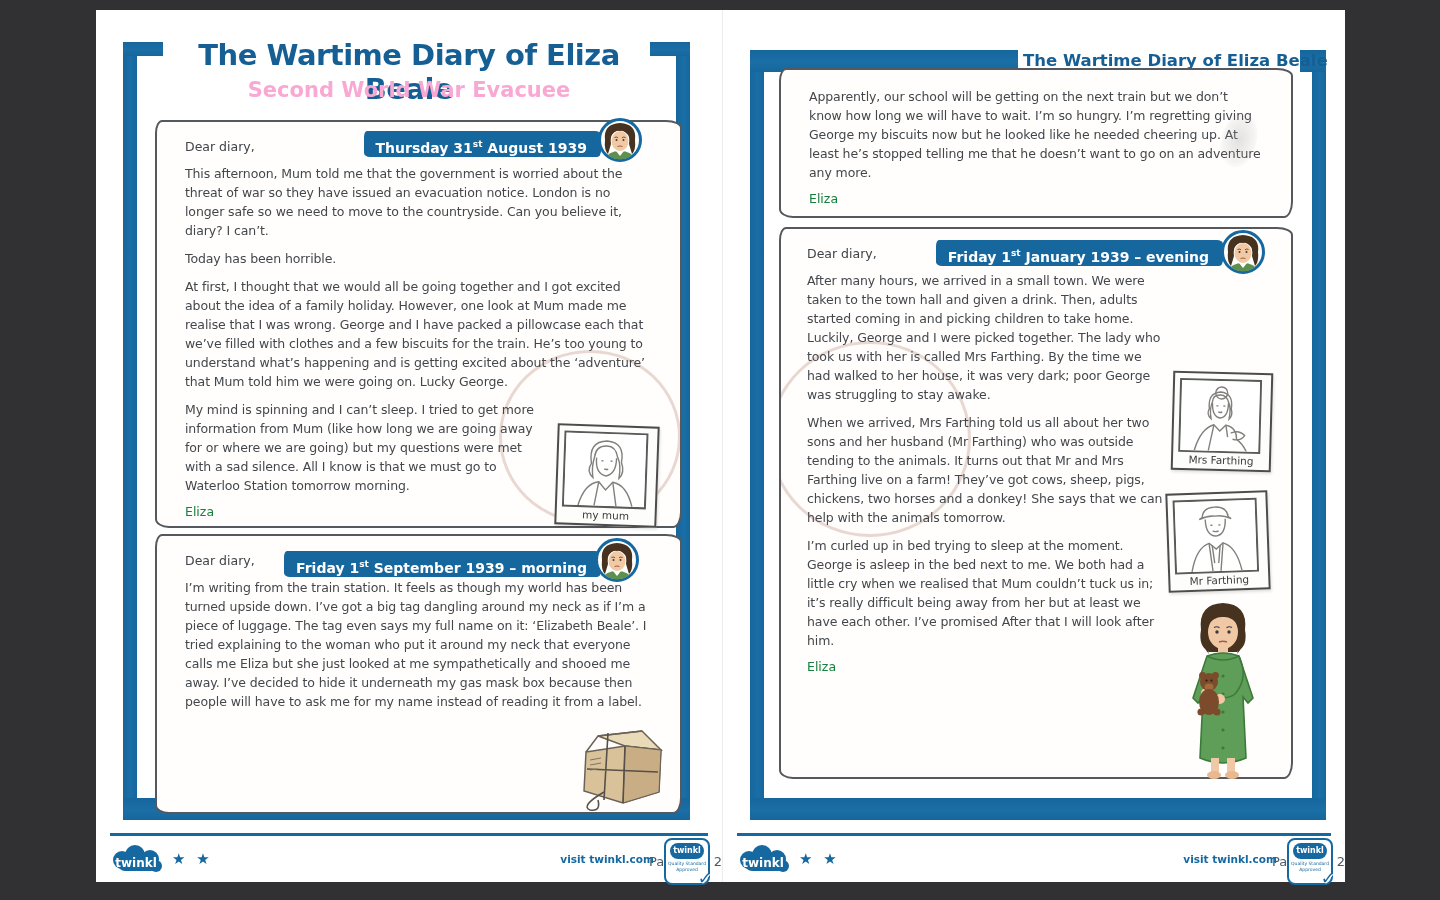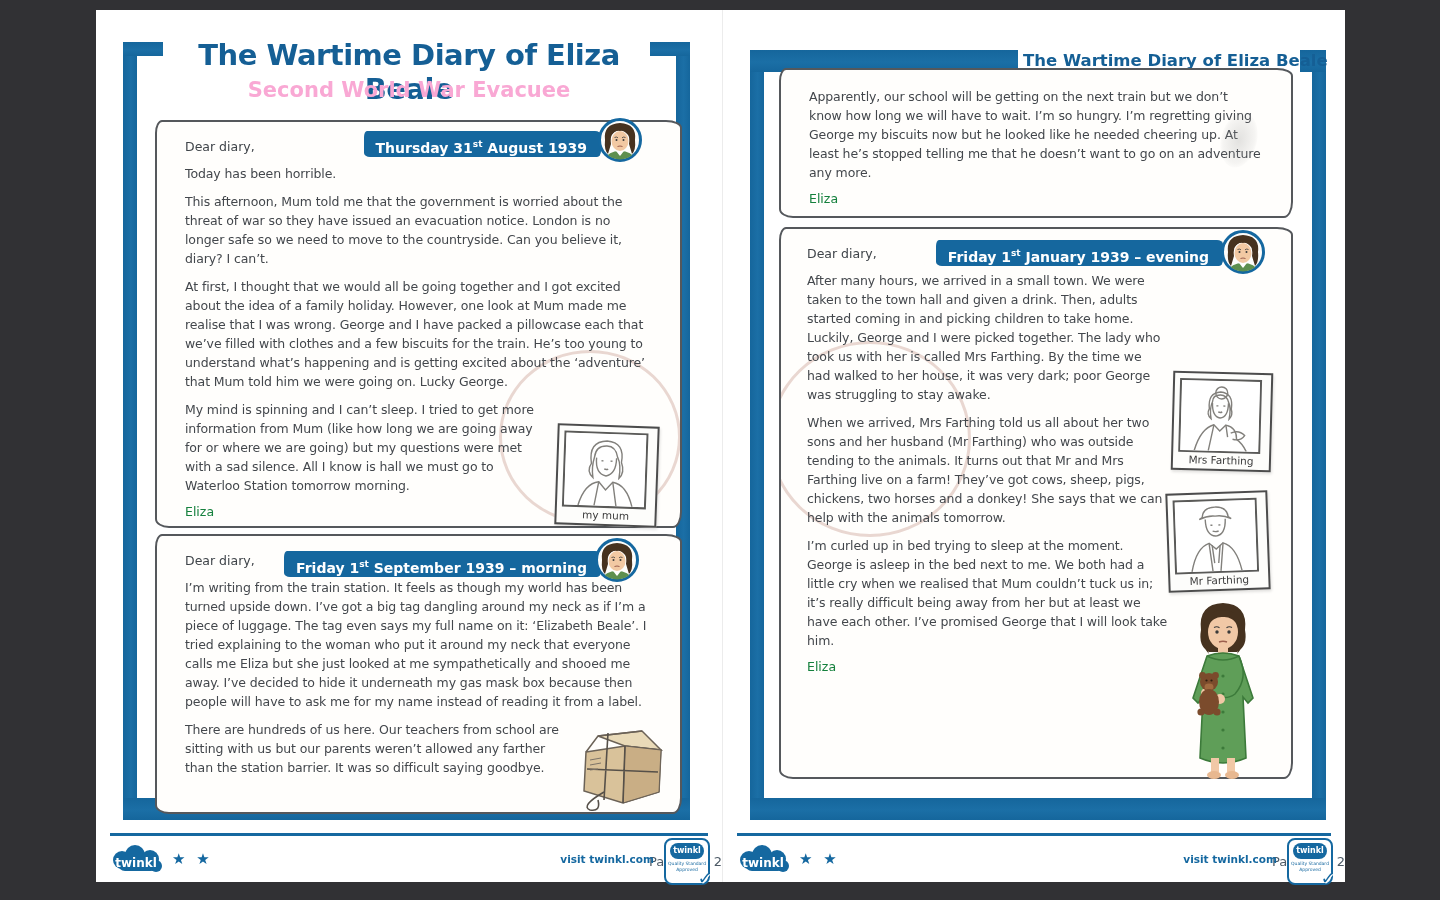--- a/index.html
+++ b/index.html
@@ -85,24 +85,24 @@
   <div class="barh" style="left:554px;top:32px;width:40px;height:14px;"></div>
   <div class="barh" style="left:27px;top:788px;width:567px;height:22px;"></div>
 
   <div class="p1-title">The Wartime Diary of Eliza Beale</div>
   <div class="p1-subtitle">Second World War Evacuee</div>
 
   <div class="paper" style="left:59px;top:110px;width:523px;height:404px;">
     <div class="stain" style="left:342px;top:228px;width:176px;height:168px;"></div>
     <div class="paper-inner">
       <div class="sal">Dear diary,</div>
+      <p class="body"><span>This afternoon, Mum told me that the government is worried about the threat of war so they have issued an evacuation notice. London is no longer safe so we need to move to the countryside. Can you believe it, diary? I can’t.</span></p>
       <p class="body"><span>Today has been horrible.</span></p>
-      <p class="body"><span>This afternoon, Mum told me that the government is worried about the threat of war so they have issued an evacuation notice. London is no longer safe so we need to move to the countryside. Can you believe it, diary? I can’t.</span></p>
       <p class="body"><span>At first, I thought that we would all be going together and I got excited about the idea of a family holiday. However, one look at Mum made me realise that I was wrong. George and I have packed a pillowcase each that we’ve filled with clothes and a few biscuits for the train. He’s too young to understand what’s happening and is getting excited about the ‘adventure’ that Mum told him we were going on. Lucky George.</span></p>
-      <p class="body"><span class="fl" style="width:104px;height:50px;margin-top:38px;"></span><span>My mind is spinning and I can’t sleep. I tried to get more information from Mum (like how long we are going away for or where we are going) but my questions were met with a sad silence. All I know is hall we must go to Waterloo Station tomorrow morning.</span></p>
+      <p class="body"><span class="fl" style="width:104px;height:50px;margin-top:38px;"></span><span>My mind is spinning and I can’t sleep. I tried to get more information from Mum (like how long we are going away for or where we are going) but my questions were met with a sad silence. All I know is that we must go to Waterloo Station tomorrow morning.</span></p>
       <div class="sig">Eliza</div>
     </div>
   </div>
   <div class="badge" style="right:121px;top:121px;">
     <span>Thursday 31</span><sup>st</sup><span> August 1939</span>
   </div>
   <svg class="avatar" style="left:502px;top:108px;" viewBox="0 0 44 44">
     <clipPath id="avc1">
         <circle cx="22" cy="22" r="19.5"></circle>
       </clipPath>
@@ -131,21 +131,21 @@
         <path d="M36 27 L38 27 M45 27 L47 27 M39 35 Q41 36 43 35"></path>
       </g>
     </svg>
     <div class="cap">my mum</div>
   </div>
 
   <div class="paper" style="left:59px;top:524px;width:523px;height:276px;">
     <div class="paper-inner">
       <div class="sal">Dear diary,</div>
       <p class="body"><span>I’m writing from the train station. It feels as though my world has been turned upside down. I’ve got a big tag dangling around my neck as if I’m a piece of luggage. The tag even says my full name on it: ‘Elizabeth Beale’. I tried explaining to the woman who put it around my neck that everyone calls me Eliza but she just looked at me sympathetically and shooed me away. I’ve decided to hide it underneath my gas mask box because then people will have to ask me for my name instead of reading it from a label.</span></p>
-      <p class="body"><span class="fl" style="width:92px;height:62px;"></span><span>There are hundreds of us here. Our teachers from school are sitting with us but our parents weren’t allowed any farther than the station barrier. It was so difficult saying goodbye.</span></p>
+      <p class="body"><span class="fl" style="width:92px;height:62px;"></span></p>
     </div>
   </div>
   <div class="badge" style="right:121px;top:541px;margin-left:20px;">
     <span>Friday 1</span><sup>st</sup><span> September 1939 – morning</span>
   </div>
   <svg class="avatar" style="left:499px;top:528px;" viewBox="0 0 44 44">
     <clipPath id="avc2">
         <circle cx="22" cy="22" r="19.5"></circle>
       </clipPath>
     <circle cx="22" cy="22" r="20.5" fill="#fdfdfb" stroke="#1568a0" stroke-width="3"></circle>
@@ -212,21 +212,21 @@
       <div class="sig">Eliza</div>
     </div>
   </div>
 
   <div class="paper" style="left:56px;top:217px;width:510px;height:548px;">
     <div class="stain" style="left:-12px;top:112px;width:196px;height:190px;"></div>
     <div class="paper-inner" style="padding-left:26px;padding-right:26px;">
       <div class="sal">Dear diary,</div>
       <p class="body"><span class="fl" style="width:98px;height:96px;"></span><span>After many hours, we arrived in a small town. We were taken to the town hall and given a drink. Then, adults started coming in and picking children to take home. Luckily, George and I were picked together. The lady who took us with her is called Mrs Farthing. By the time we had walked to her house, it was very dark; poor George was struggling to stay awake.</span></p>
       <p class="body"><span class="fl" style="width:102px;height:80px;"></span><span>When we arrived, Mrs Farthing told us all about her two sons and her husband (Mr Farthing) who was outside tending to the animals. It turns out that Mr and Mrs Farthing live on a farm! They’ve got cows, sheep, pigs, chickens, two horses and a donkey! She says that we can help with the animals tomorrow.</span></p>
-      <p class="body"><span class="fl" style="width:96px;height:98px;"></span><span>I’m curled up in bed trying to sleep at the moment. George is asleep in the bed next to me. We both had a little cry when we realised that Mum couldn’t tuck us in; it’s really difficult being away from her but at least we have each other. I’ve promised George that I will look take him.</span></p>
+      <p class="body"><span class="fl" style="width:96px;height:98px;"></span><span>I’m curled up in bed trying to sleep at the moment. George is asleep in the bed next to me. We both had a little cry when we realised that Mum couldn’t tuck us in; it’s really difficult being away from her but at least we have each other. I’ve promised After that I will look after him.</span></p>
       <div class="sig">Eliza</div>
     </div>
   </div>
   <div class="badge" style="right:122px;top:230px;">
     <span>Friday 1</span><sup>st</sup><span> January 1939 – evening</span>
   </div>
   <svg class="avatar" style="left:498px;top:220px;" viewBox="0 0 44 44">
     <clipPath id="avc3">
         <circle cx="22" cy="22" r="19.5"></circle>
       </clipPath>

